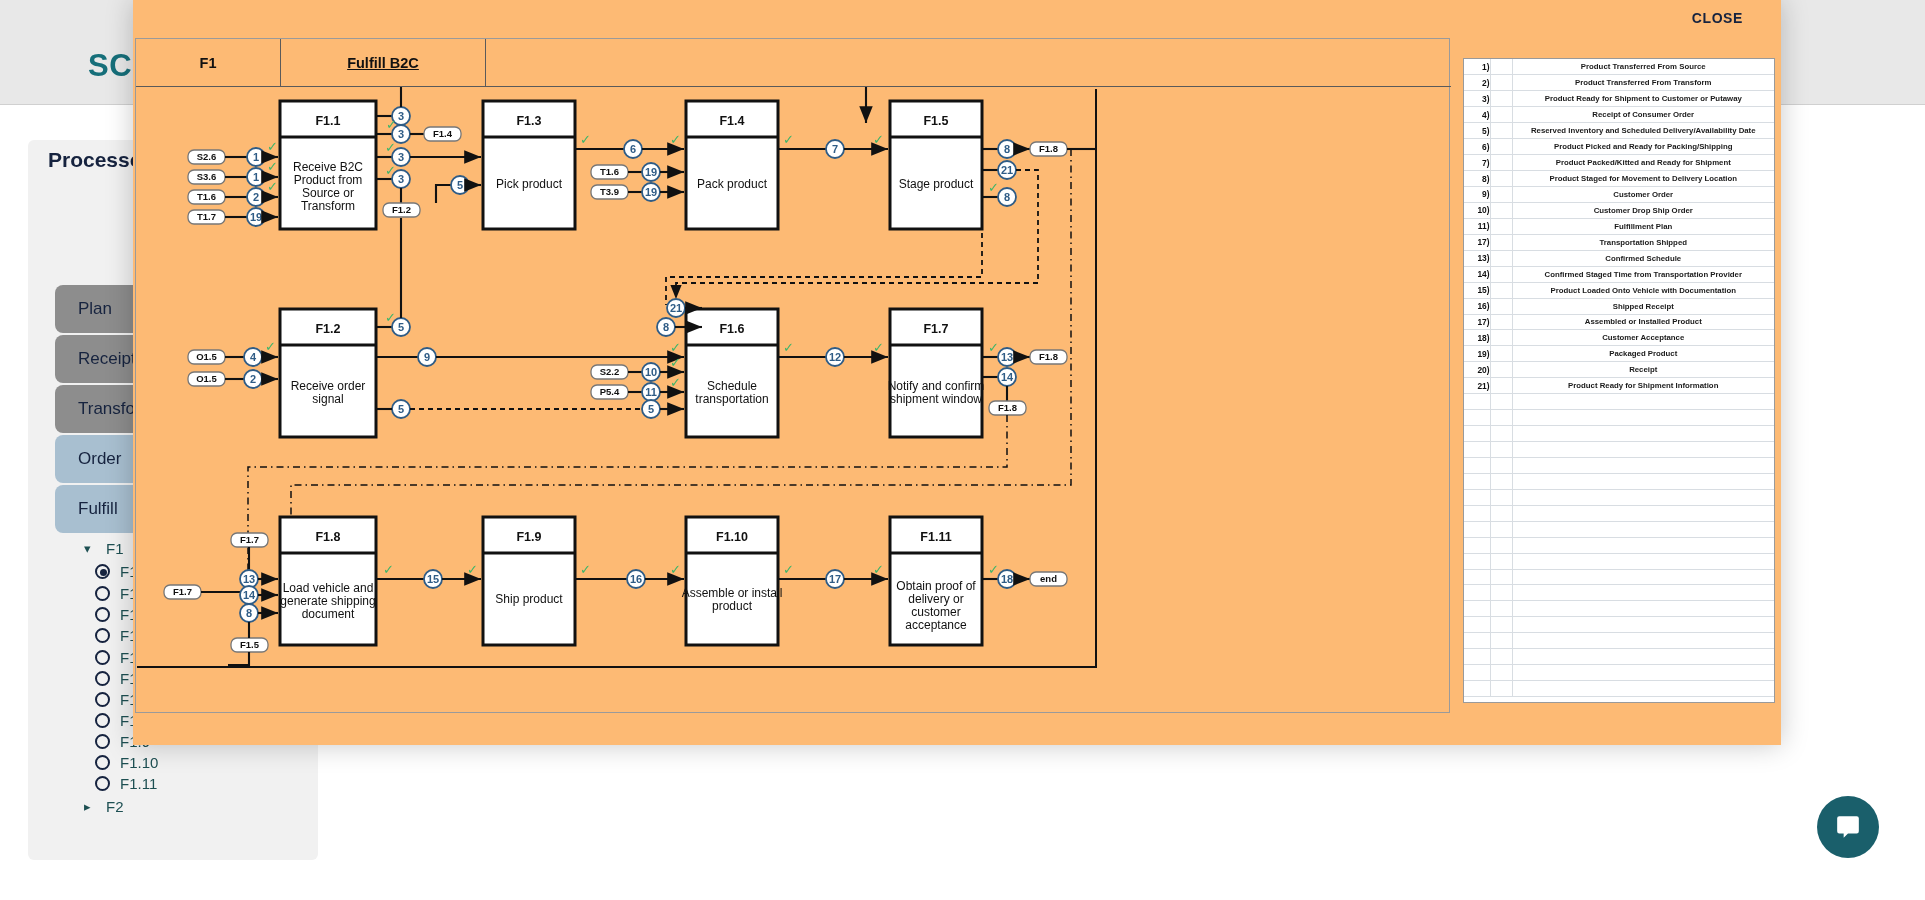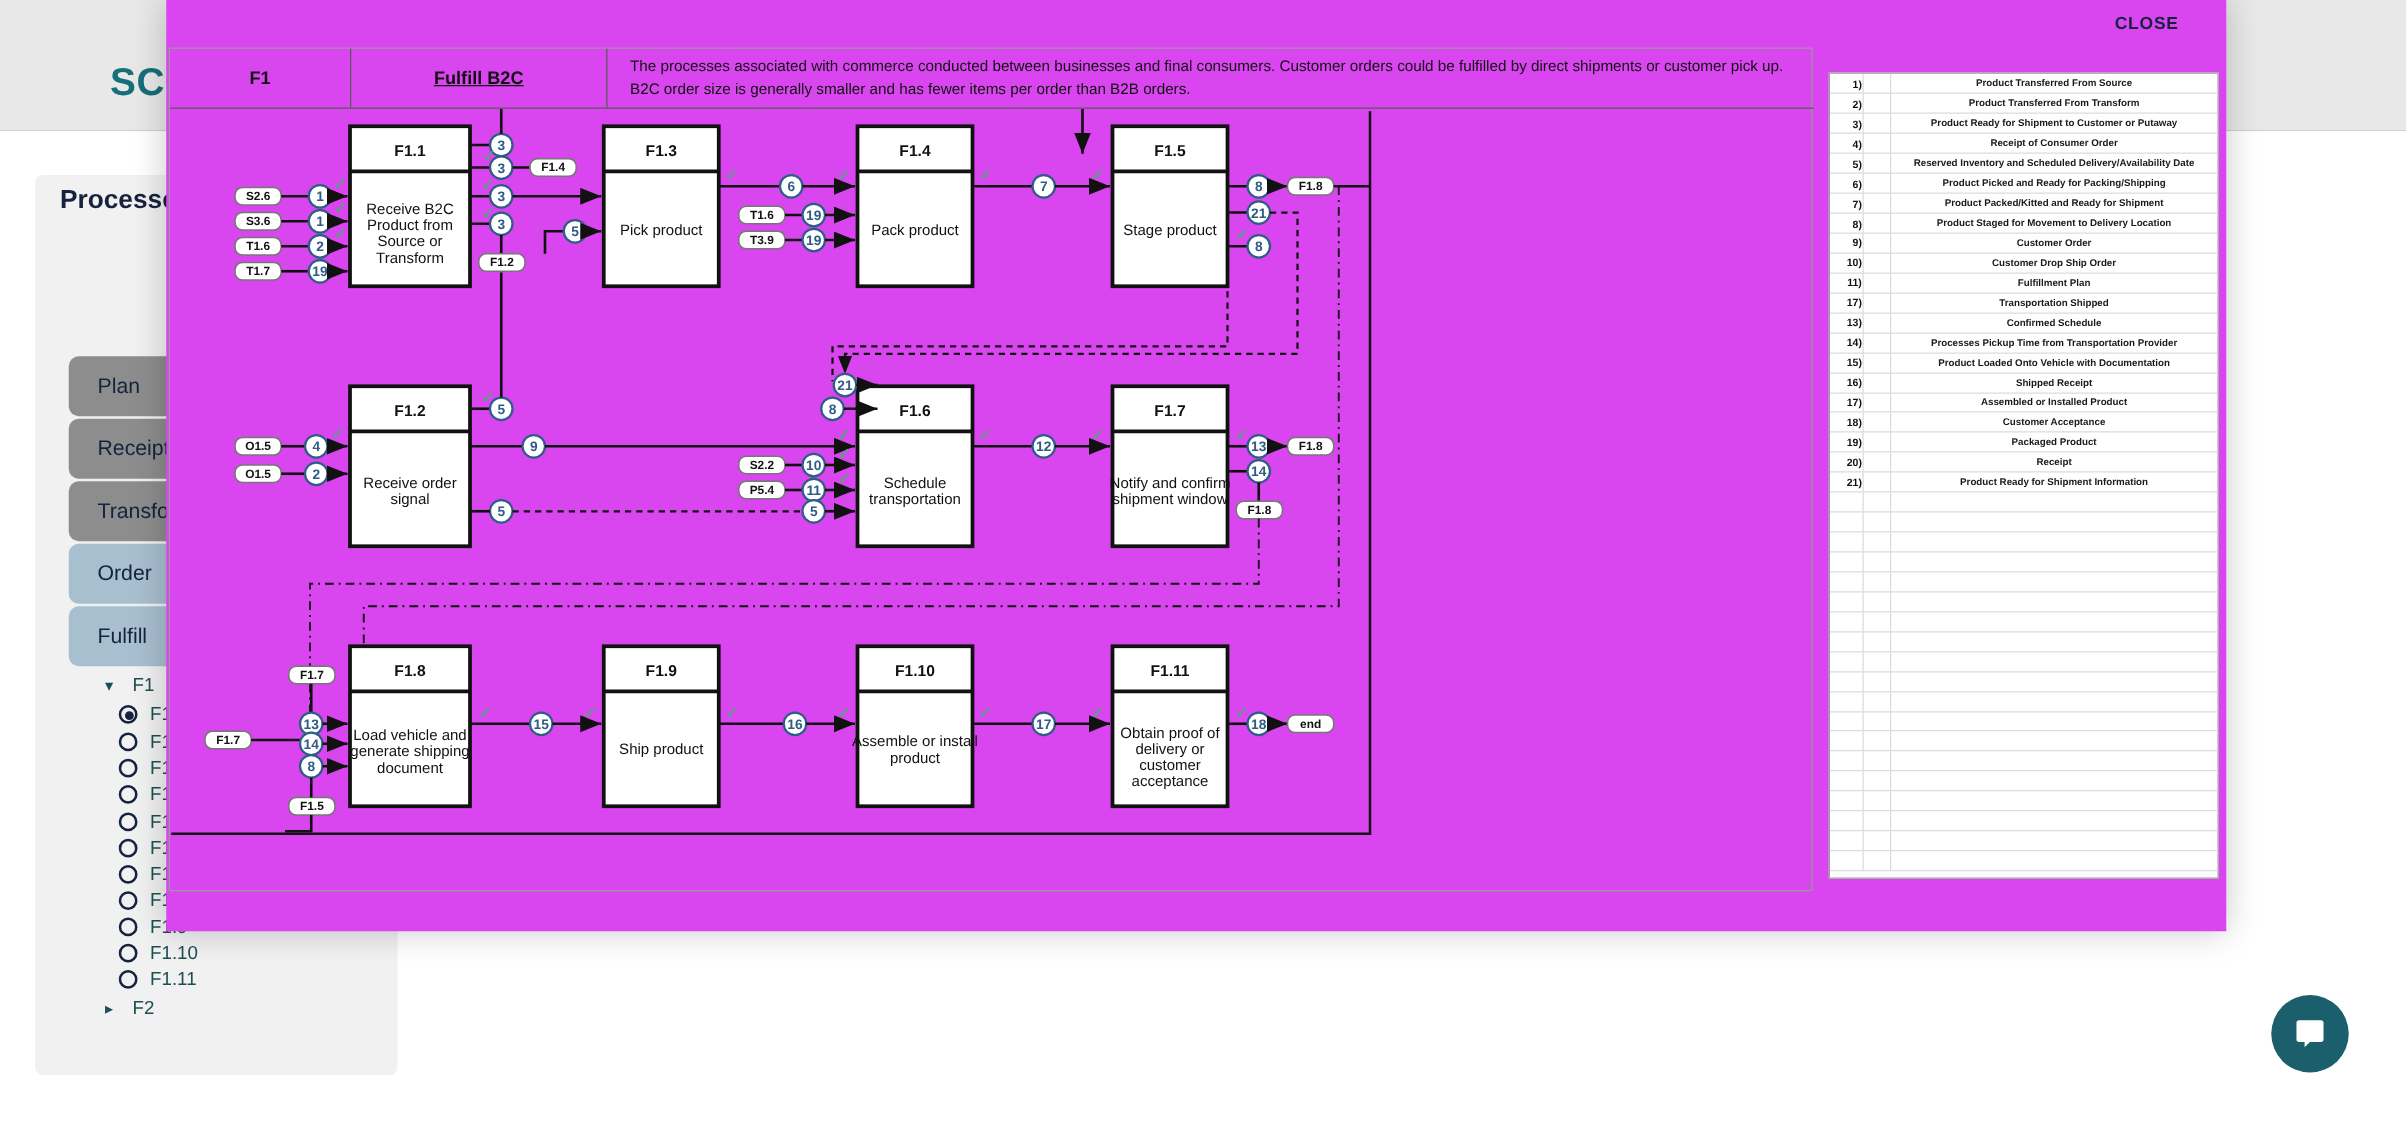--- a/index.html
+++ b/index.html
@@ -74,21 +74,21 @@
   }
   .fab {
     position: absolute; right: 46px; bottom: 42px; width: 62px; height: 62px;
     border-radius: 50%; background: #1a5f6b;
     display: flex; align-items: center; justify-content: center;
   }
 
   
   .modal {
     position: absolute; left: 133px; top: 0; width: 1648px; height: 745px;
-    background: #d946ef; box-shadow: 0 0 26px rgba(0,0,0,.22);
+    background: #fdba74; box-shadow: 0 0 26px rgba(0,0,0,.22);
   }
   .close-btn {
     position: absolute; right: 38px; top: 10px;
     font-size: 14px; font-weight: 700; letter-spacing: .6px; color: #16233f;
     cursor: pointer;
   }
   .sheet {
     position: absolute; left: 2px; top: 38px; width: 1315px; height: 675px;
     border: 1px solid #9a9a9a;
   }
@@ -233,21 +233,20 @@
 
   <div class="modal">
 
     <div class="close-btn">CLOSE</div>
 
     <div class="sheet">
 
       <div class="hdr">
         <div class="hdr-code">F1</div>
         <div class="hdr-name">Fulfill B2C</div>
-        <div class="hdr-desc">The processes associated with commerce conducted between businesses and final consumers. Customer orders could be fulfilled by direct shipments or customer pick up. B2C order size is generally smaller and has fewer items per order than B2B orders.</div>
       </div>
 
       <div class="canvas">
         <svg width="1315" height="626" viewBox="0 0 1315 626" xmlns="http://www.w3.org/2000/svg">
           <defs>
             <marker id="ah" markerWidth="9" markerHeight="9" refX="8" refY="3.2" orient="auto">
               <path d="M0,0 L8,3.2 L0,6.4 z" fill="#111"></path>
             </marker>
             <style>
               .bx{fill:#fff;stroke:#111;stroke-width:3}
@@ -691,21 +690,21 @@
               <td class="lg-txt">Transportation Shipped</td>
             </tr>
             <tr>
               <td class="lg-num">13)</td>
               <td class="lg-mid"></td>
               <td class="lg-txt">Confirmed Schedule</td>
             </tr>
             <tr>
               <td class="lg-num">14)</td>
               <td class="lg-mid"></td>
-              <td class="lg-txt">Processes Pickup Time from Transportation Provider</td>
+              <td class="lg-txt">Confirmed Staged Time from Transportation Provider</td>
             </tr>
             <tr>
               <td class="lg-num">15)</td>
               <td class="lg-mid"></td>
               <td class="lg-txt">Product Loaded Onto Vehicle with Documentation</td>
             </tr>
             <tr>
               <td class="lg-num">16)</td>
               <td class="lg-mid"></td>
               <td class="lg-txt">Shipped Receipt</td>

